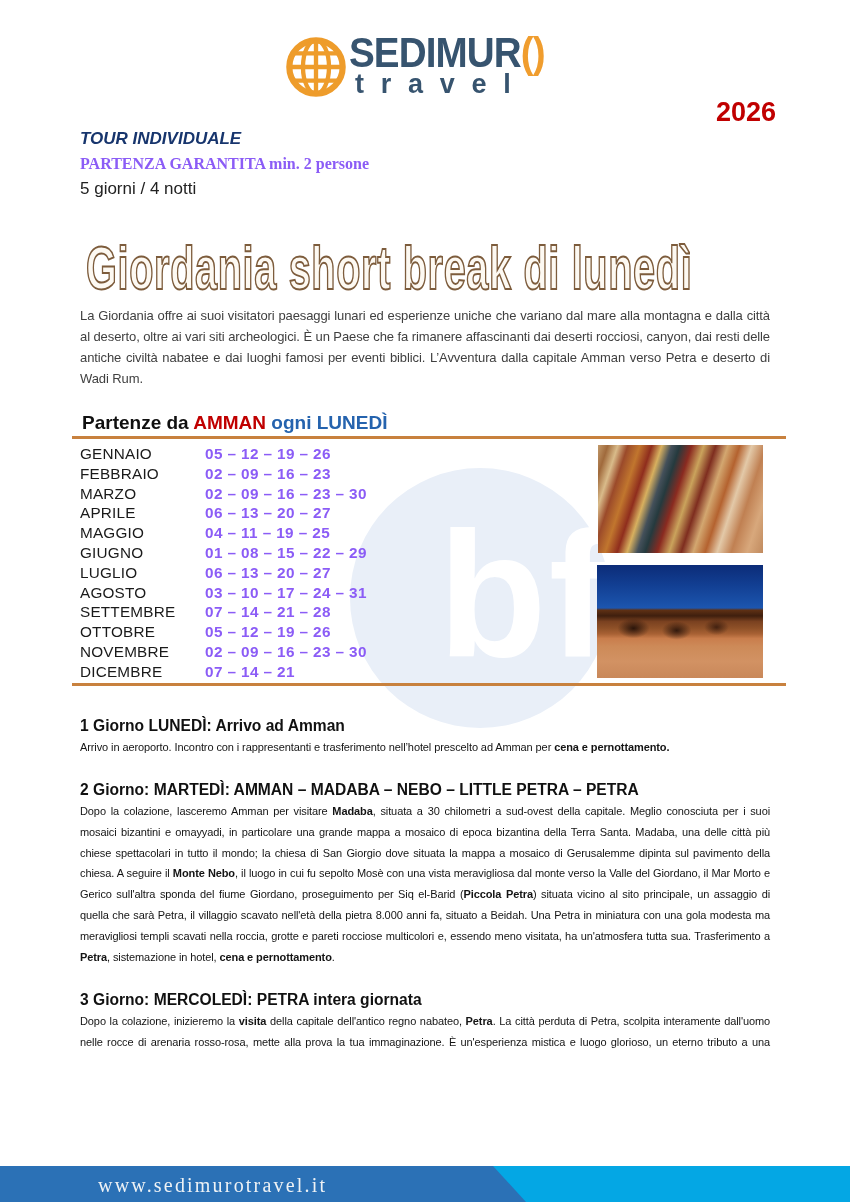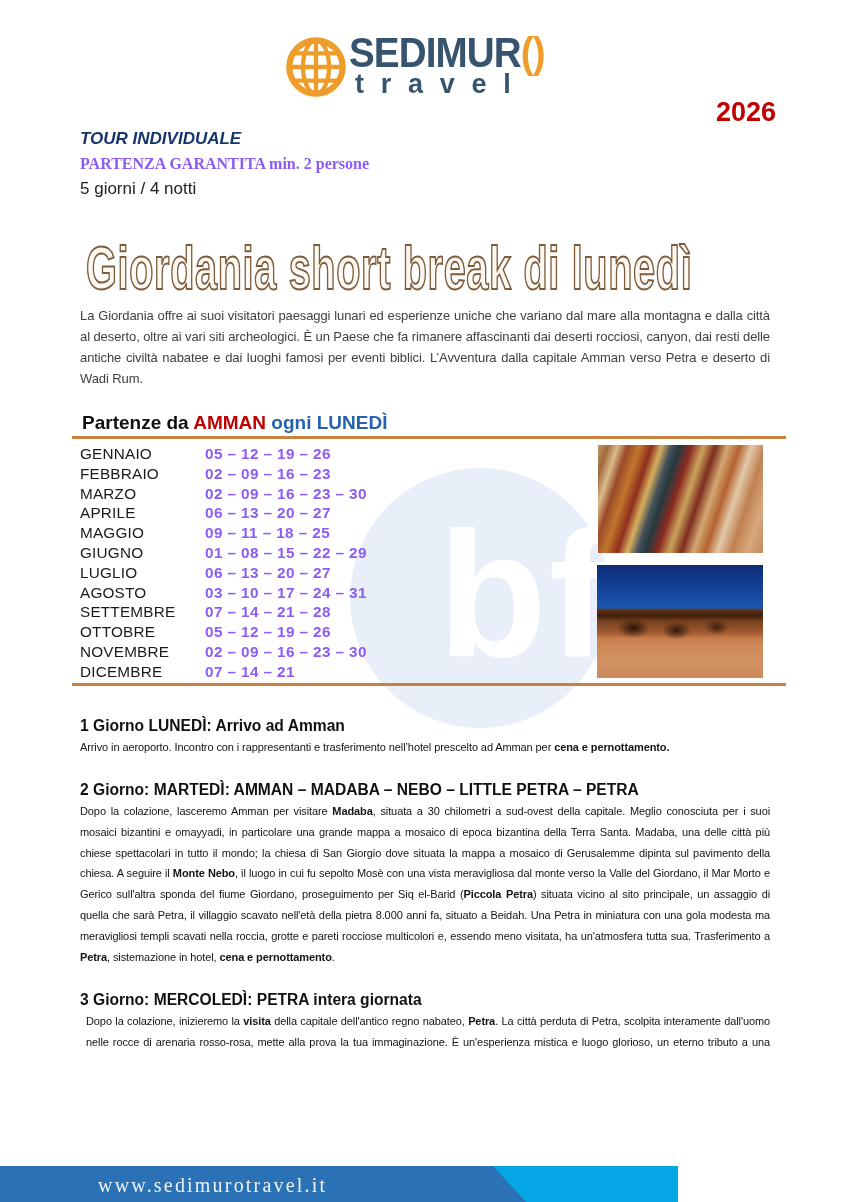--- a/index.html
+++ b/index.html
@@ -65,24 +65,24 @@
       linear-gradient(180deg,
         #0c2c78 0%,#123f93 18%,#1a51a9 34%,#1c56b0 38%,
         #5e3014 40%,#3f1f0e 45%,#7a4120 50%,#8f5128 56%,
         #a86134 61%,#c97d4c 65%,#cd8a58 72%,#d29263 85%,#c9885a 100%);}
 
   
   .itinerary{position:absolute;left:80px;top:716px;width:690px;z-index:1;}
   .day-heading{font-size:15.6px;font-weight:bold;line-height:20.9px;color:#111;}
   .day-body{margin:0 0 22px 0;font-size:11px;line-height:20.9px;text-align:justify;
             letter-spacing:-.1px;color:#141414;}
-  .day-body.cut{text-align-last:justify;margin-left:6px;}
+  .day-body.cut{text-align-last:justify;}
 
   
-  .footer{position:absolute;left:0;bottom:0;width:678px;height:36px;background:#04a7e4;}
+  .footer{position:absolute;left:0;bottom:0;width:850px;height:36px;background:#04a7e4;}
   .footer-dark{position:absolute;left:0;top:0;height:100%;width:100%;background:#2b71b6;
       clip-path:polygon(0 0,493px 0,526px 100%,0 100%);}
   .footer-site{position:absolute;left:98px;top:0;height:36px;line-height:38px;
       font-family:"Liberation Serif",serif;font-size:20px;letter-spacing:2.2px;color:#eef2f5;z-index:1;}
 </style>
 </head>
 <body>
 
 <div class="page">
 
@@ -119,21 +119,21 @@
 
   <div class="watermark">
       <span>bf</span>
     </div>
 
   <div class="dep-table">
       <div class="dep-row"><span class="dep-month">GENNAIO</span><span class="dep-dates">05 – 12 – 19 – 26</span></div>
       <div class="dep-row"><span class="dep-month">FEBBRAIO</span><span class="dep-dates">02 – 09 – 16 – 23</span></div>
       <div class="dep-row"><span class="dep-month">MARZO</span><span class="dep-dates">02 – 09 – 16 – 23 – 30</span></div>
       <div class="dep-row"><span class="dep-month">APRILE</span><span class="dep-dates">06 – 13 – 20 – 27</span></div>
-      <div class="dep-row"><span class="dep-month">MAGGIO</span><span class="dep-dates">09 – 11 – 18 – 25</span></div>
+      <div class="dep-row"><span class="dep-month">MAGGIO</span><span class="dep-dates">04 – 11 – 19 – 25</span></div>
       <div class="dep-row"><span class="dep-month">GIUGNO</span><span class="dep-dates">01 – 08 – 15 – 22 – 29</span></div>
       <div class="dep-row"><span class="dep-month">LUGLIO</span><span class="dep-dates">06 – 13 – 20 – 27</span></div>
       <div class="dep-row"><span class="dep-month">AGOSTO</span><span class="dep-dates">03 – 10 – 17 – 24 – 31</span></div>
       <div class="dep-row"><span class="dep-month">SETTEMBRE</span><span class="dep-dates">07 – 14 – 21 – 28</span></div>
       <div class="dep-row"><span class="dep-month">OTTOBRE</span><span class="dep-dates">05 – 12 – 19 – 26</span></div>
       <div class="dep-row"><span class="dep-month">NOVEMBRE</span><span class="dep-dates">02 – 09 – 16 – 23 – 30</span></div>
       <div class="dep-row"><span class="dep-month">DICEMBRE</span><span class="dep-dates">07 – 14 – 21</span></div>
     </div>
 
   <div class="photo photo1"></div>

